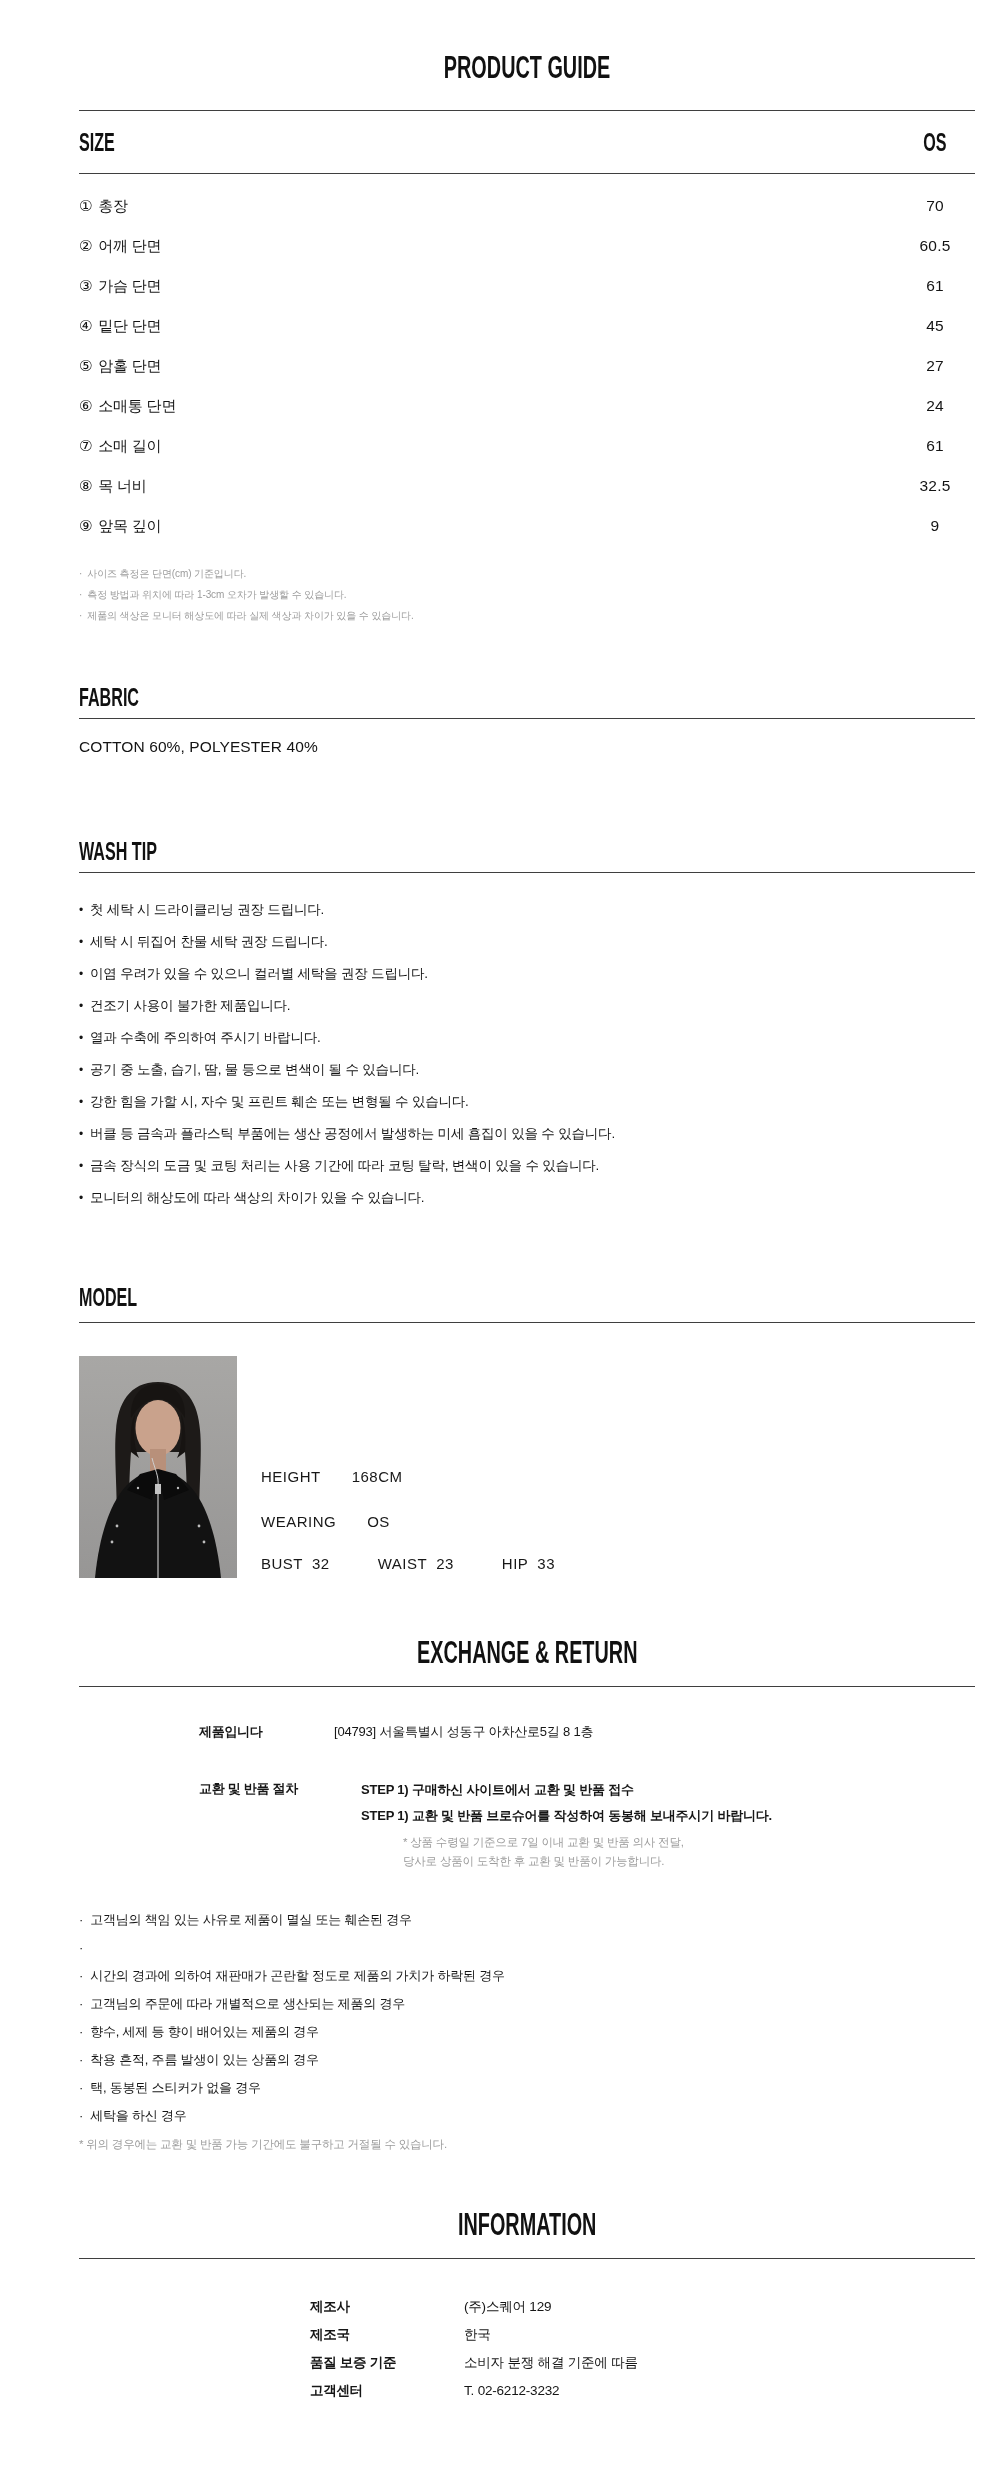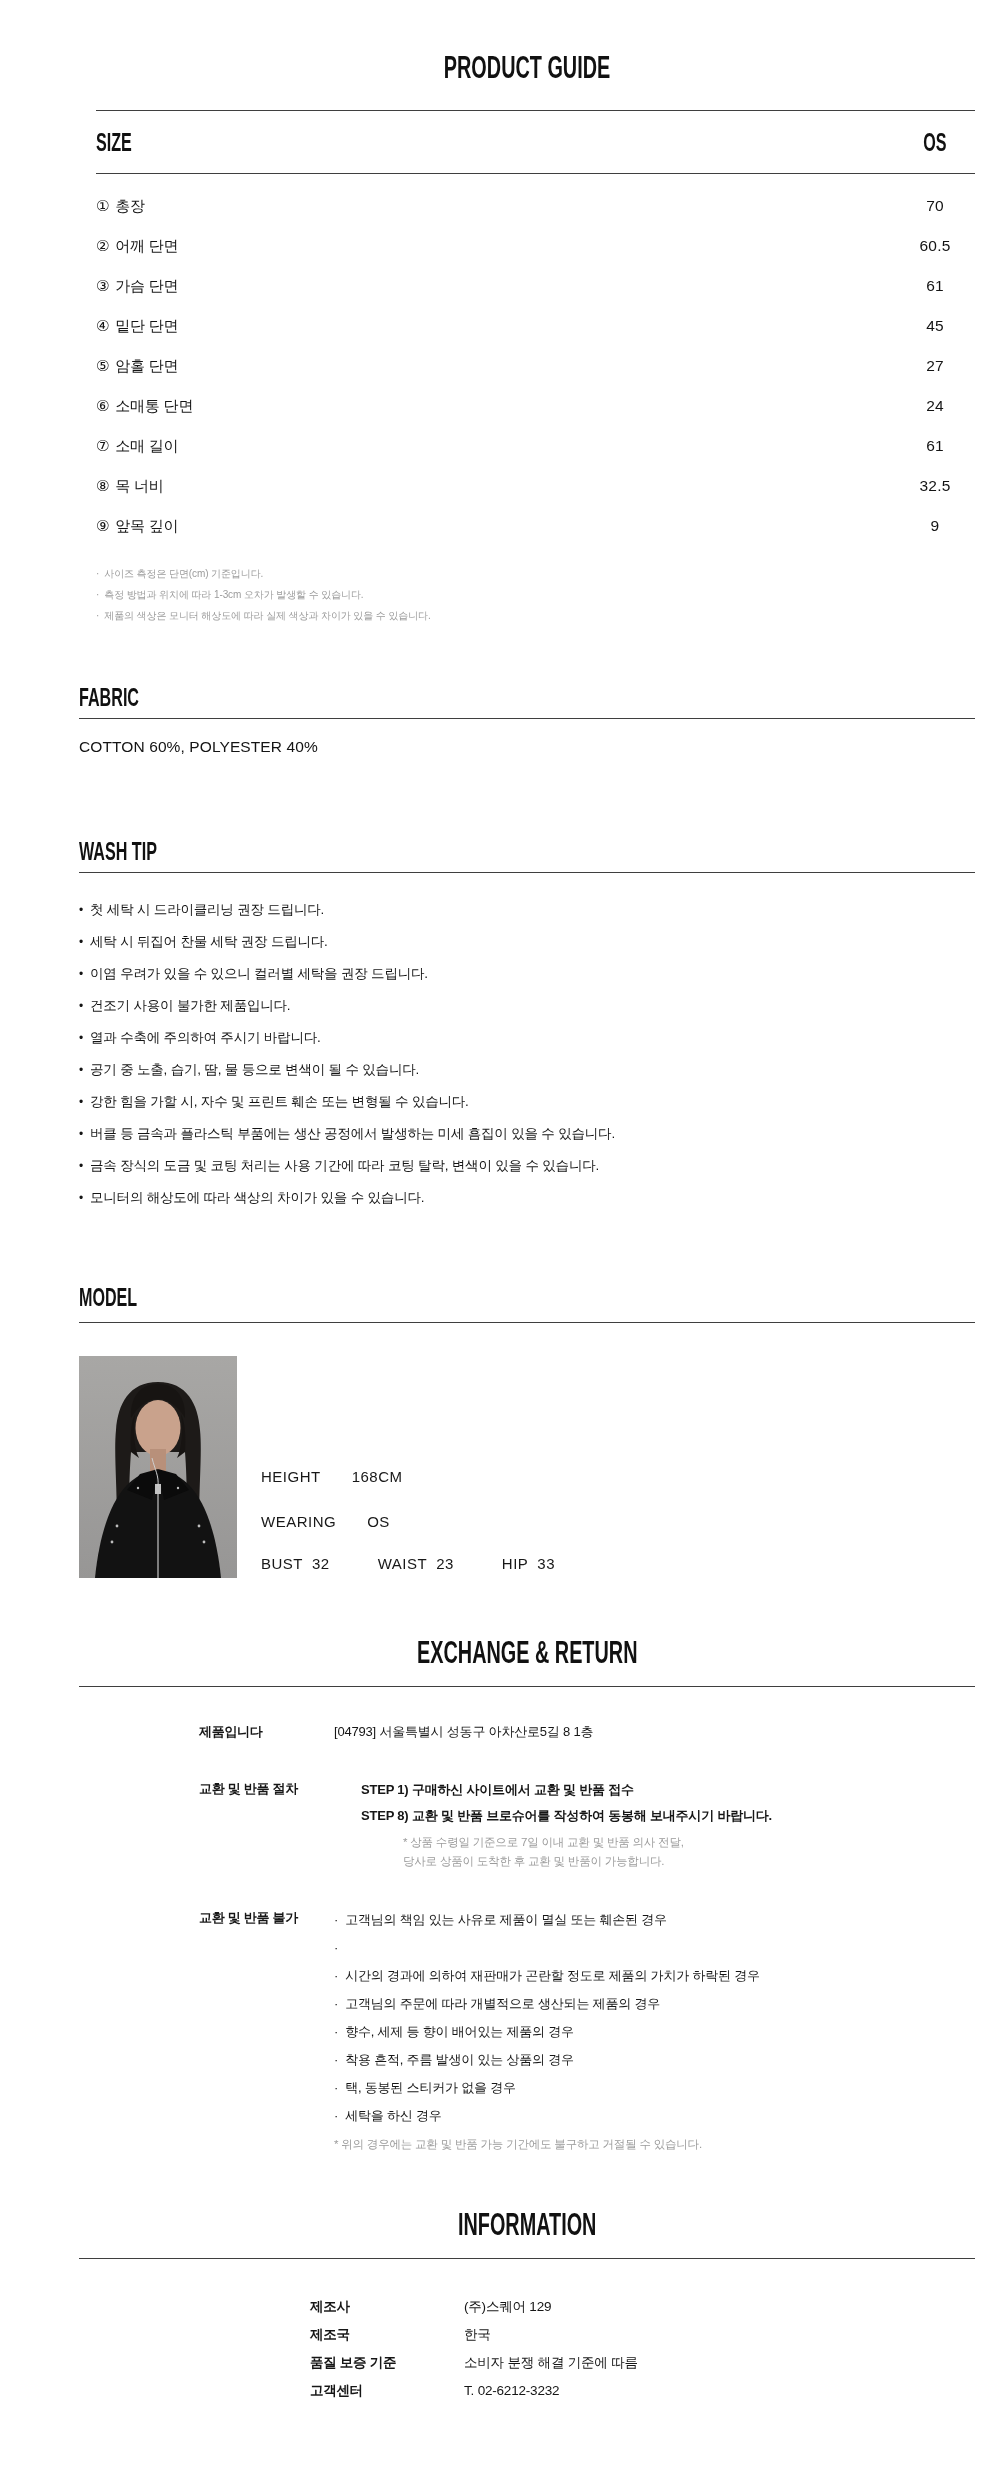--- a/index.html
+++ b/index.html
@@ -25,21 +25,21 @@
     font-size:26px;font-weight:800;line-height:30px;
     white-space:nowrap;
     transform:scaleX(0.62);transform-origin:left center;
   }
   .rule{border:0;border-top:1px solid #3f3f3f;margin:0;height:0;}
 
   
   .page-title-block{padding-top:50px;}
 
   
-  .size-table{margin-top:24px;border-top:1px solid #3f3f3f;margin-left:17px;}
+  .size-table{margin-top:24px;border-top:1px solid #3f3f3f;}
   .size-header{display:flex;align-items:center;height:62px;border-bottom:1px solid #3f3f3f;}
   .size-header .col-label{flex:1;}
   .col-val{width:80px;text-align:center;}
   .size-header .col-val .sec-title{transform-origin:center center;}
   .size-rows{padding-top:12px;}
   .srow{display:flex;align-items:center;height:40px;font-size:15px;color:#141414;}
   .srow .col-label{flex:1;letter-spacing:-0.2px;}
   .srow .snum{margin-right:6px;font-size:15px;}
   .srow .col-val{font-size:15.5px;letter-spacing:0.2px;}
 
@@ -250,30 +250,29 @@
 
   <div class="xrow xrow-address">
     <div class="xlabel">제품입니다</div>
     <div class="xvalue">[04793] 서울특별시 성동구 아차산로5길 8 1층</div>
   </div>
 
   <div class="xrow xrow-procedure">
     <div class="xlabel">교환 및 반품 절차</div>
     <div class="xvalue">
       <div class="xstep">STEP 1) 구매하신 사이트에서 교환 및 반품 접수</div>
-      <div class="xstep">STEP 8) 교환 및 반품 브로슈어를 작성하여 동봉해 보내주시기 바랍니다.</div>
+      <div class="xstep">STEP 1) 교환 및 반품 브로슈어를 작성하여 동봉해 보내주시기 바랍니다.</div>
       <div class="xnotes">
         <div>* 상품 수령일 기준으로 7일 이내 교환 및 반품 의사 전달,</div>
         <div>당사로 상품이 도착한 후 교환 및 반품이 가능합니다.</div>
       </div>
     </div>
   </div>
 
   <div class="xrow xrow-restriction">
-    <div class="xlabel">교환 및 반품 불가</div>
     <div class="xvalue">
       <div class="xbullet">
           <span class="xbmark">·</span>
           <span>고객님의 책임 있는 사유로 제품이 멸실 또는 훼손된 경우</span>
         </div>
       <div class="xbullet">
           <span class="xbmark">·</span>
         </div>
       <div class="xbullet">
           <span class="xbmark">·</span>

